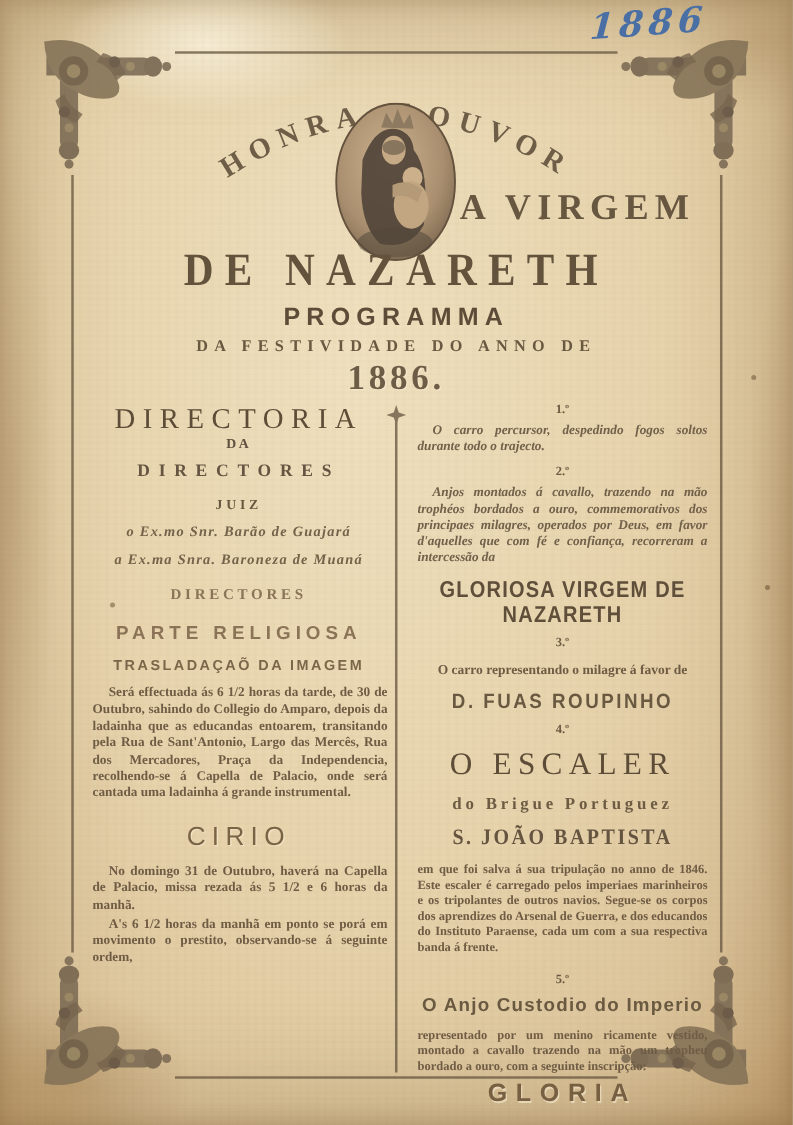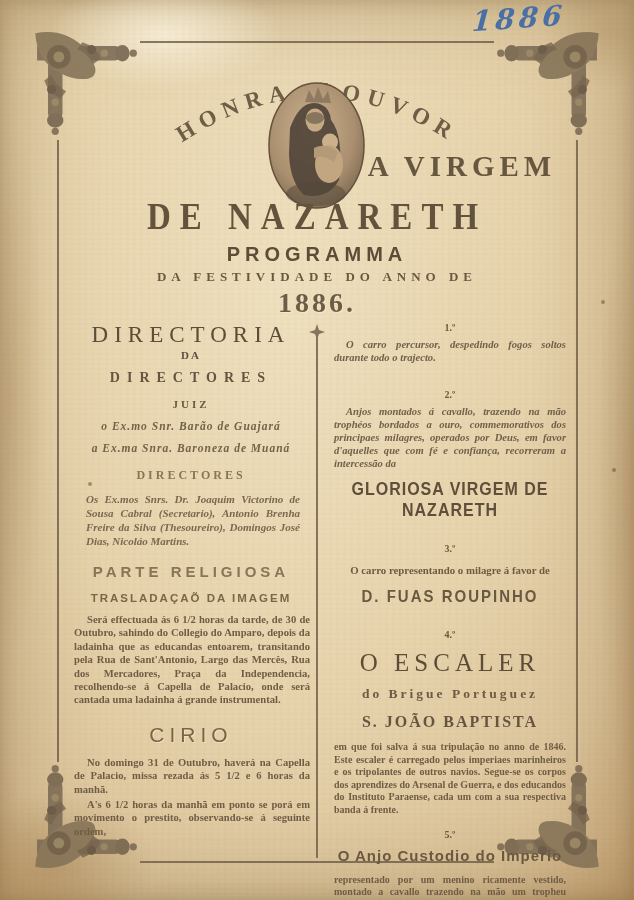--- a/index.html
+++ b/index.html
@@ -69,21 +69,21 @@
     margin-top:12px;color:#5f4e39;transform:scaleY(1.15);}
   .mid-line{font-size:10.8px;font-weight:bold;color:#6d5b43;margin-top:10px;}
   .h-fuas{font-family:"Liberation Sans",sans-serif;font-size:15px;font-weight:bold;letter-spacing:2px;margin-top:11px;color:#6a5941;transform:scaleY(1.1);}
   .h-escaler{font-size:25px;letter-spacing:5px;color:#5d4c37;margin-top:9px;}
   .h-brigue{font-size:13.5px;font-weight:bold;letter-spacing:3px;color:#6d5b43;margin-top:9px;}
   .h-sjoao{font-size:16px;font-weight:bold;letter-spacing:2px;color:#655440;margin-top:11px;transform:scaleY(1.1);}
   .sm-para{font-size:10px;font-weight:bold;color:#6f5c44;text-align:justify;line-height:12.6px;padding:0 4px;margin-top:10px;}
   .h-anjo{font-family:"Liberation Sans",sans-serif;font-size:15px;font-weight:bold;letter-spacing:1px;margin-top:7px;color:#6a5941;}
   .h-gloria{font-family:"Liberation Sans",sans-serif;font-size:20px;font-weight:bold;letter-spacing:7px;
     margin-top:4px;color:#776042;text-shadow:1px 1px 0 rgba(250,240,215,.55);}
-  .mt8{margin-top:25px;} .mt12{margin-top:12px;}
+  .mt8{margin-top:8px;} .mt12{margin-top:12px;}
 </style>
 </head>
 <body>
 
 <div class="page">
 
   <div class="stain s1"></div>
   <div class="stain s2"></div>
   <div class="stain s3"></div>
   <div class="stain s4"></div>
@@ -168,21 +168,20 @@
   <div class="columns">
 
     <div class="col-left">
       <div class="h-directoria">DIRECTORIA</div>
       <div class="h-da">DA</div>
       <div class="h-festividade">DIRECTORES</div>
       <div class="lbl-small">JUIZ</div>
       <div class="name-line">o Ex.mo Snr. Barão de Guajará</div>
       <div class="name-line">a Ex.ma Snra. Baroneza de Muaná</div>
       <div class="h-directores">DIRECTORES</div>
-      <div class="names-para">Os Ex.mos Snrs. Dr. Joaquim Victorino de Sousa Cabral (Secretario), Antonio Brenha Freire da Silva (Thesoureiro), Domingos José Dias, Nicoláo Martins.</div>
       <div class="h-parte">PARTE RELIGIOSA</div>
       <div class="h-traslad">TRASLADAÇAÕ DA IMAGEM</div>
       <div class="body-para">Será effectuada ás 6 1/2 horas da tarde, de 30 de Outubro, sahindo do Collegio do Amparo, depois da ladainha que as educandas entoarem, transitando pela Rua de Sant'Antonio, Largo das Mercês, Rua dos Mercadores, Praça da Independencia, recolhendo-se á Capella de Palacio, onde será cantada uma ladainha á grande instrumental.</div>
       <div class="h-cirio">CIRIO</div>
       <div class="body-para">No domingo 31 de Outubro, haverá na Capella de Palacio, missa rezada ás 5 1/2 e 6 horas da manhã.</div>
       <div class="body-para" style="margin-top:2px">A's 6 1/2 horas da manhã em ponto se porá em movimento o prestito, observando-se á seguinte ordem,</div>
     </div>
 
     <div class="col-divider">
       <svg class="divider-finial" viewBox="0 0 16 16">

